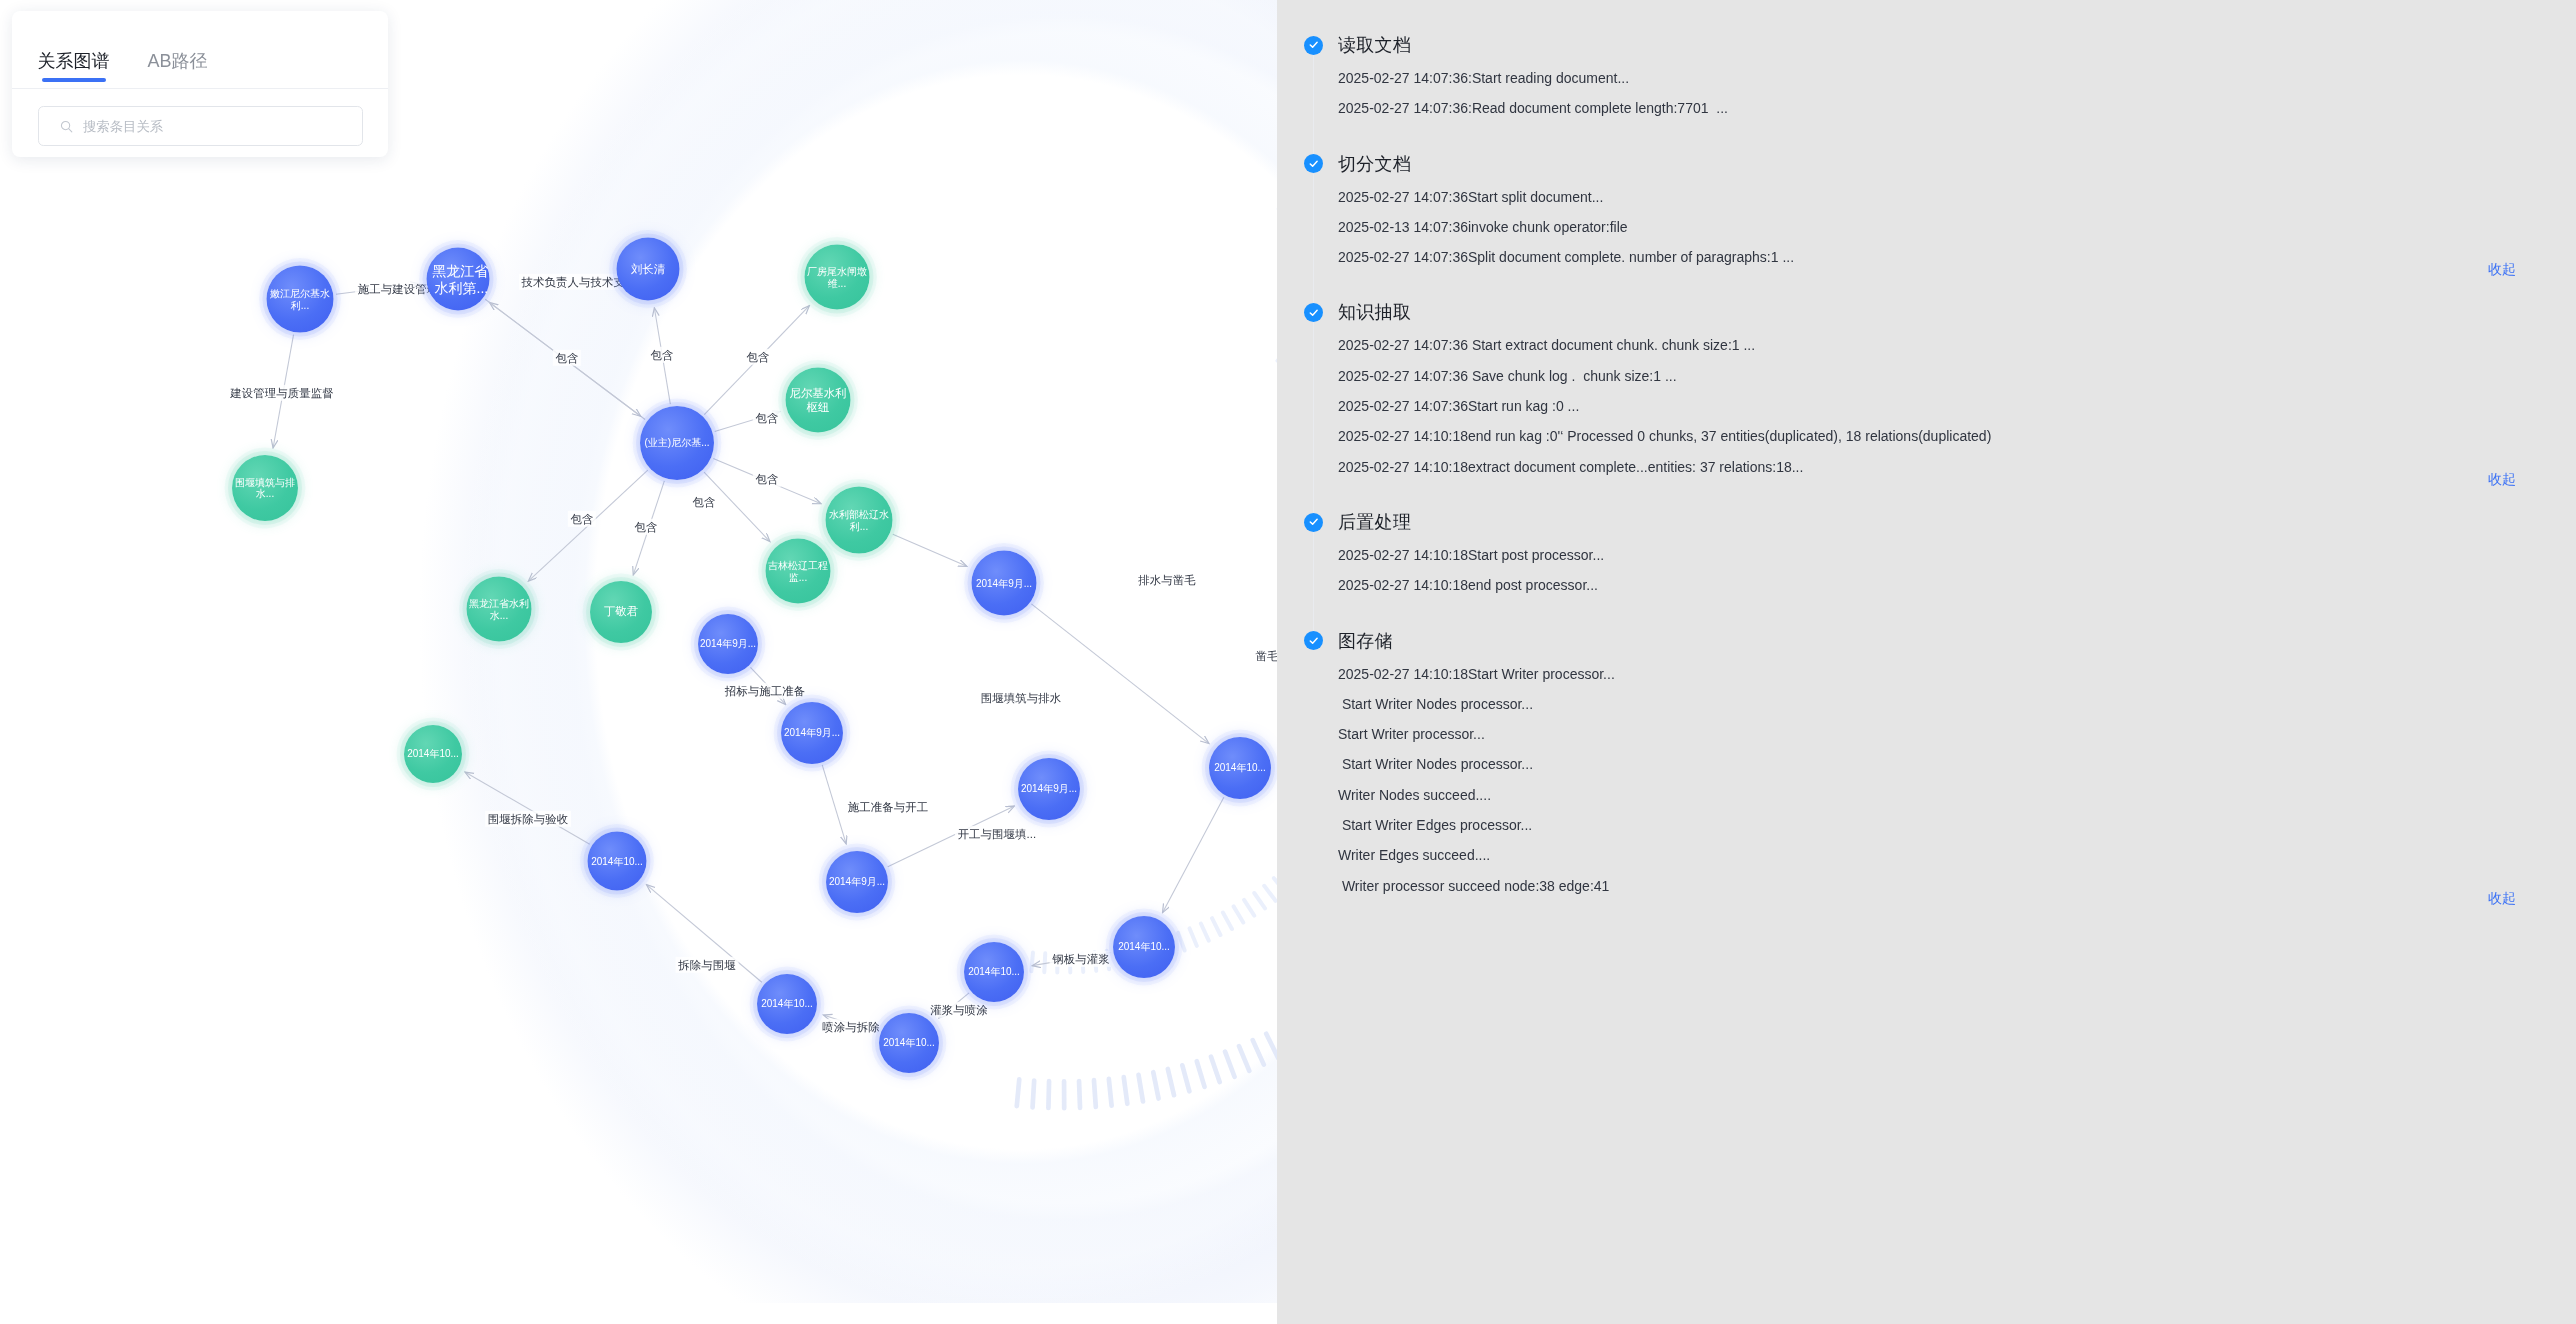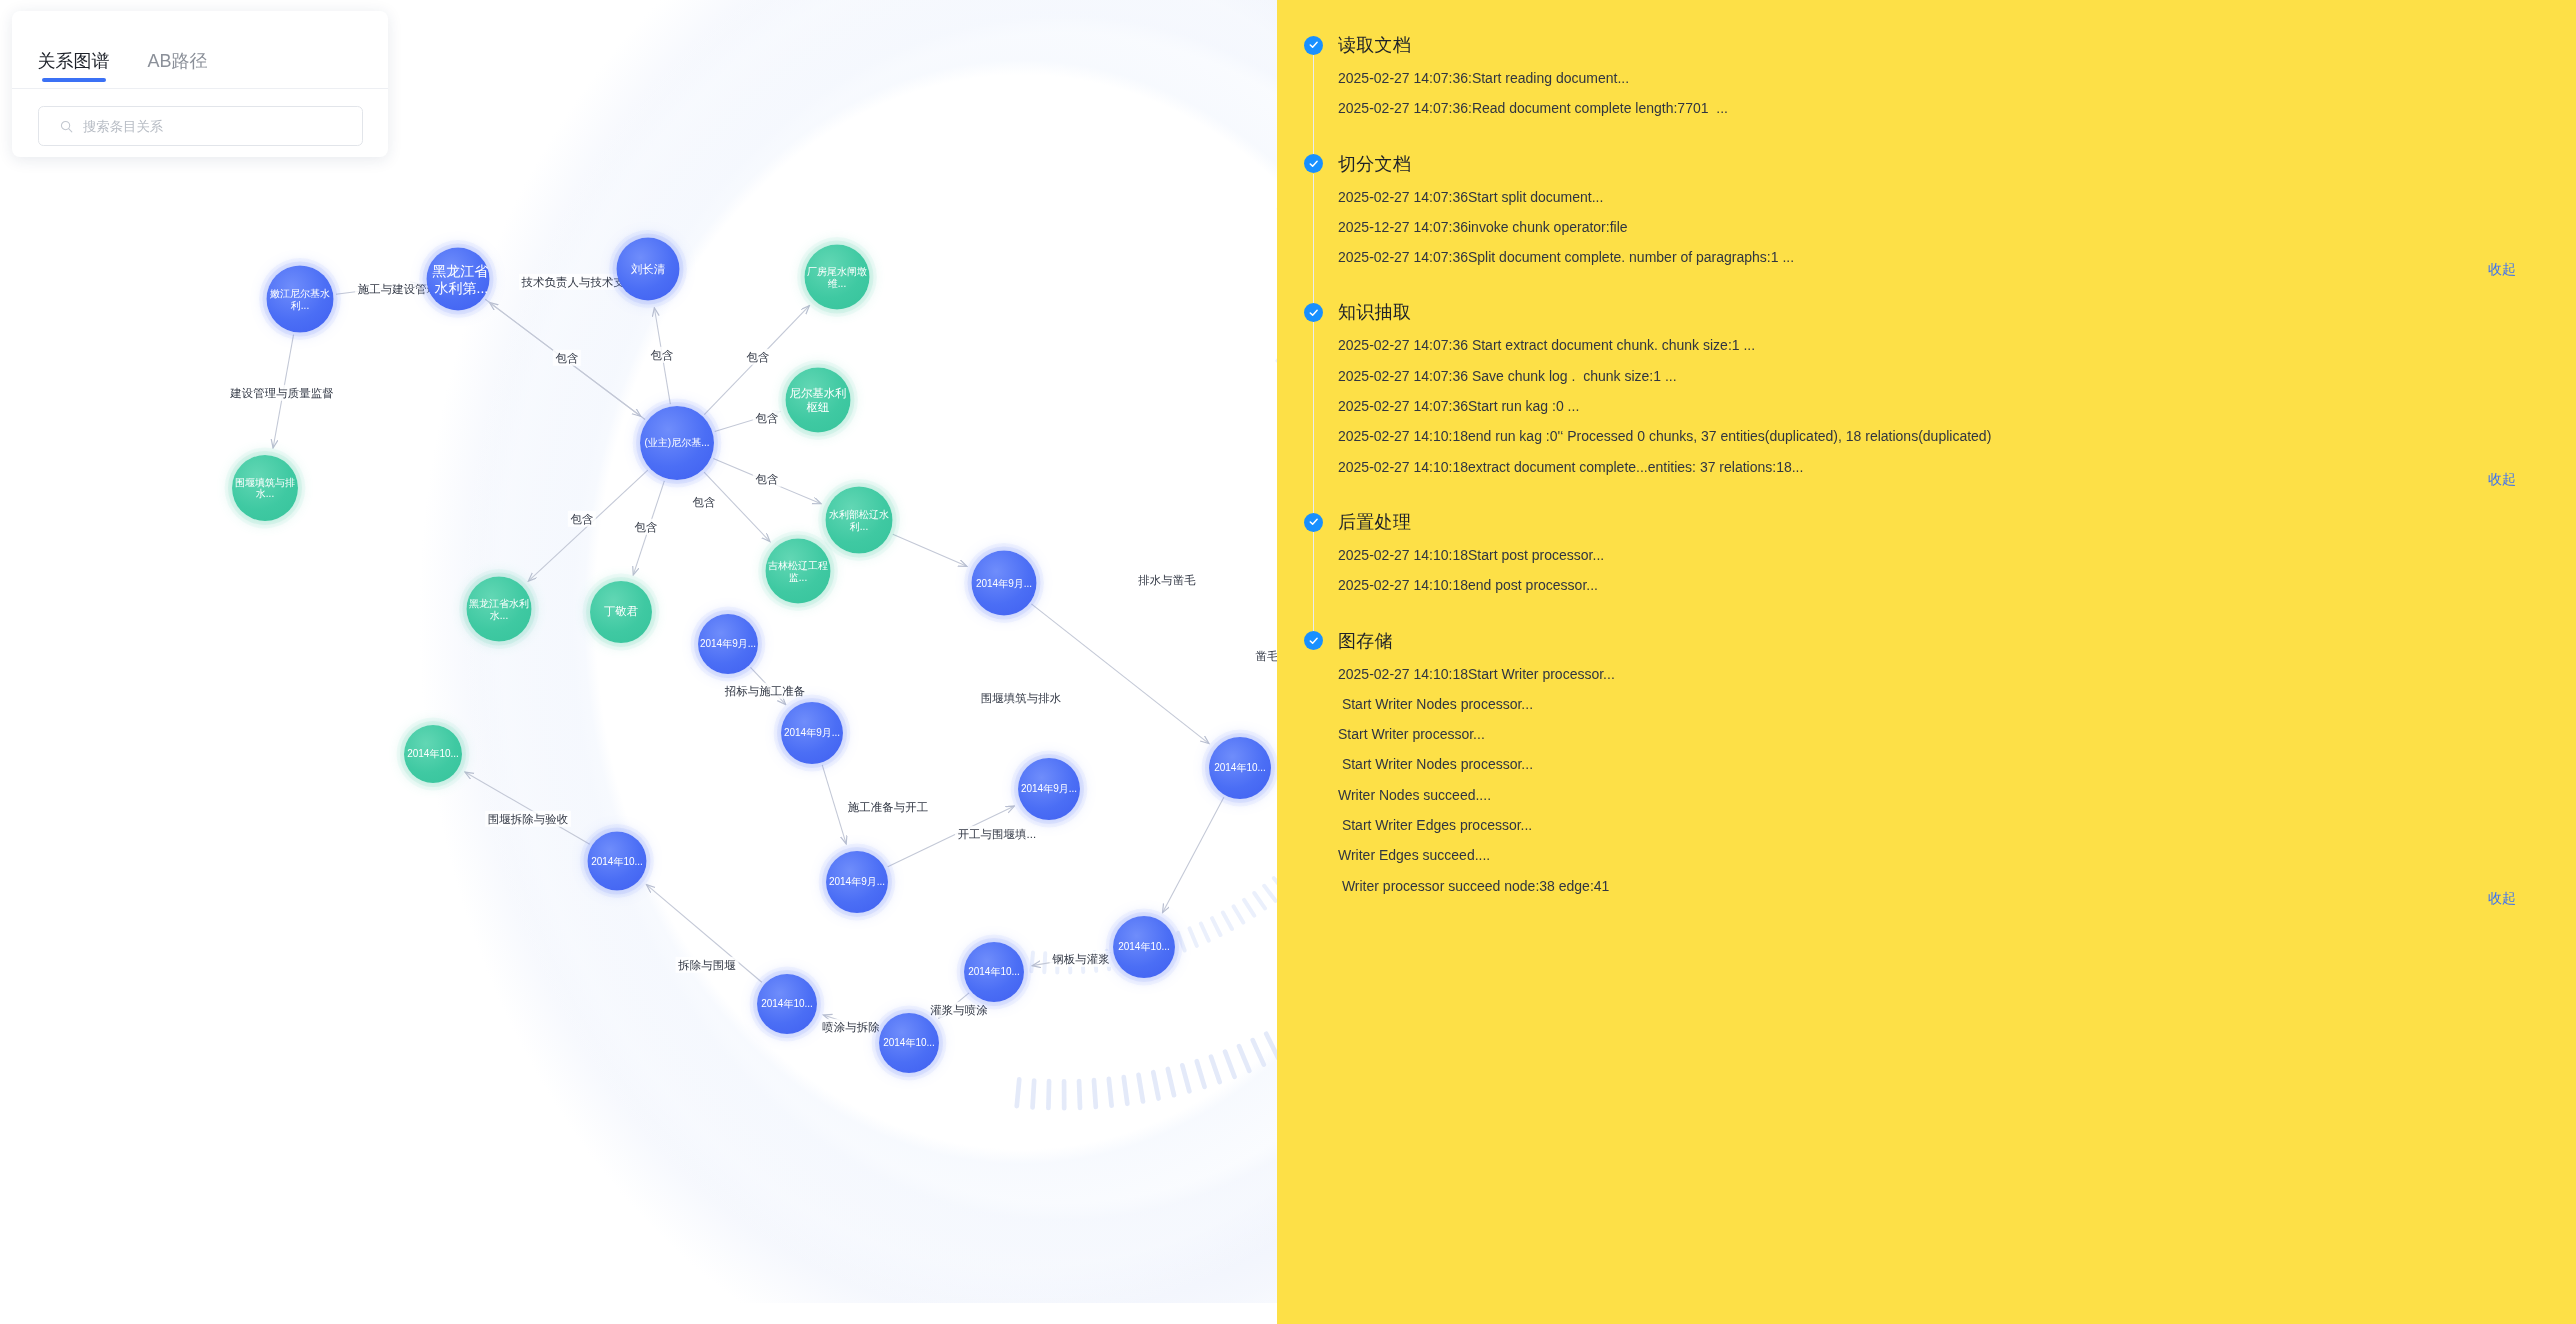--- a/index.html
+++ b/index.html
@@ -120,21 +120,21 @@
     width: 100%;
     font-family: "Liberation Sans", sans-serif;
     background: transparent;
   }
   #search-input::placeholder { color: #b7bcc4; }
 
   
   #log-panel {
     position: absolute; left: 1277px; top: 0;
     width: 1299px; height: 1324px;
-    background: #fde047;
+    background: #e5e5e5;
     padding: 35px 60px 11px 27px;
   }
   .log-step { position: relative; padding-left: 34px; }
   .log-step::before {
     content: "";
     position: absolute;
     left: 8.7px; top: 20px; bottom: -19px;
     width: 1.3px; background: #e9ebef;
   }
   .log-step.last::before { display: none; }
@@ -490,21 +490,21 @@
         </div>
         <div class="log-step">
           <div class="step-dot">
             <svg viewBox="0 0 20 20">
               <path d="M4 10.4 L8.1 14.3 L16 5.9" fill="none" stroke="#ffffff" stroke-width="2.6" stroke-linecap="round" stroke-linejoin="round"></path>
             </svg>
           </div>
           <div class="step-title">切分文档</div>
           <div class="log-body">
             <div class="log-line">2025-02-27 14:07:36Start split document...</div>
-            <div class="log-line">2025-12-27 14:07:36invoke chunk operator:file</div>
+            <div class="log-line">2025-02-13 14:07:36invoke chunk operator:file</div>
             <div class="log-line">2025-02-27 14:07:36Split document complete. number of paragraphs:1 ...</div>
             <div class="collapse-link">收起</div>
           </div>
         </div>
         <div class="log-step">
           <div class="step-dot">
             <svg viewBox="0 0 20 20">
               <path d="M4 10.4 L8.1 14.3 L16 5.9" fill="none" stroke="#ffffff" stroke-width="2.6" stroke-linecap="round" stroke-linejoin="round"></path>
             </svg>
           </div>

